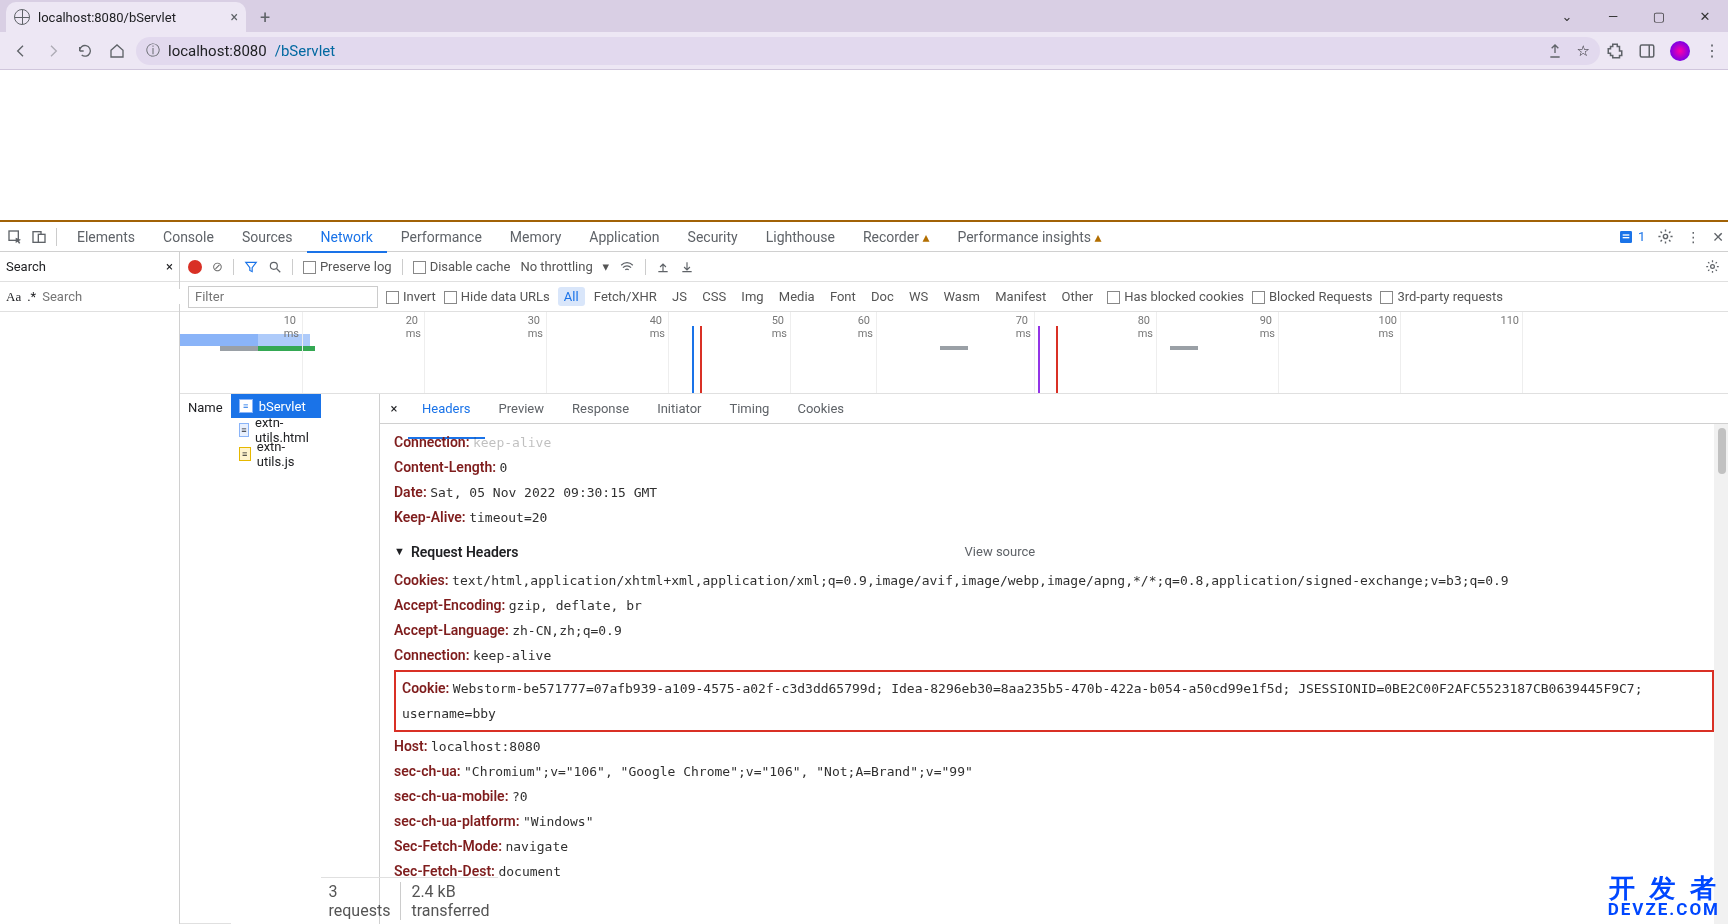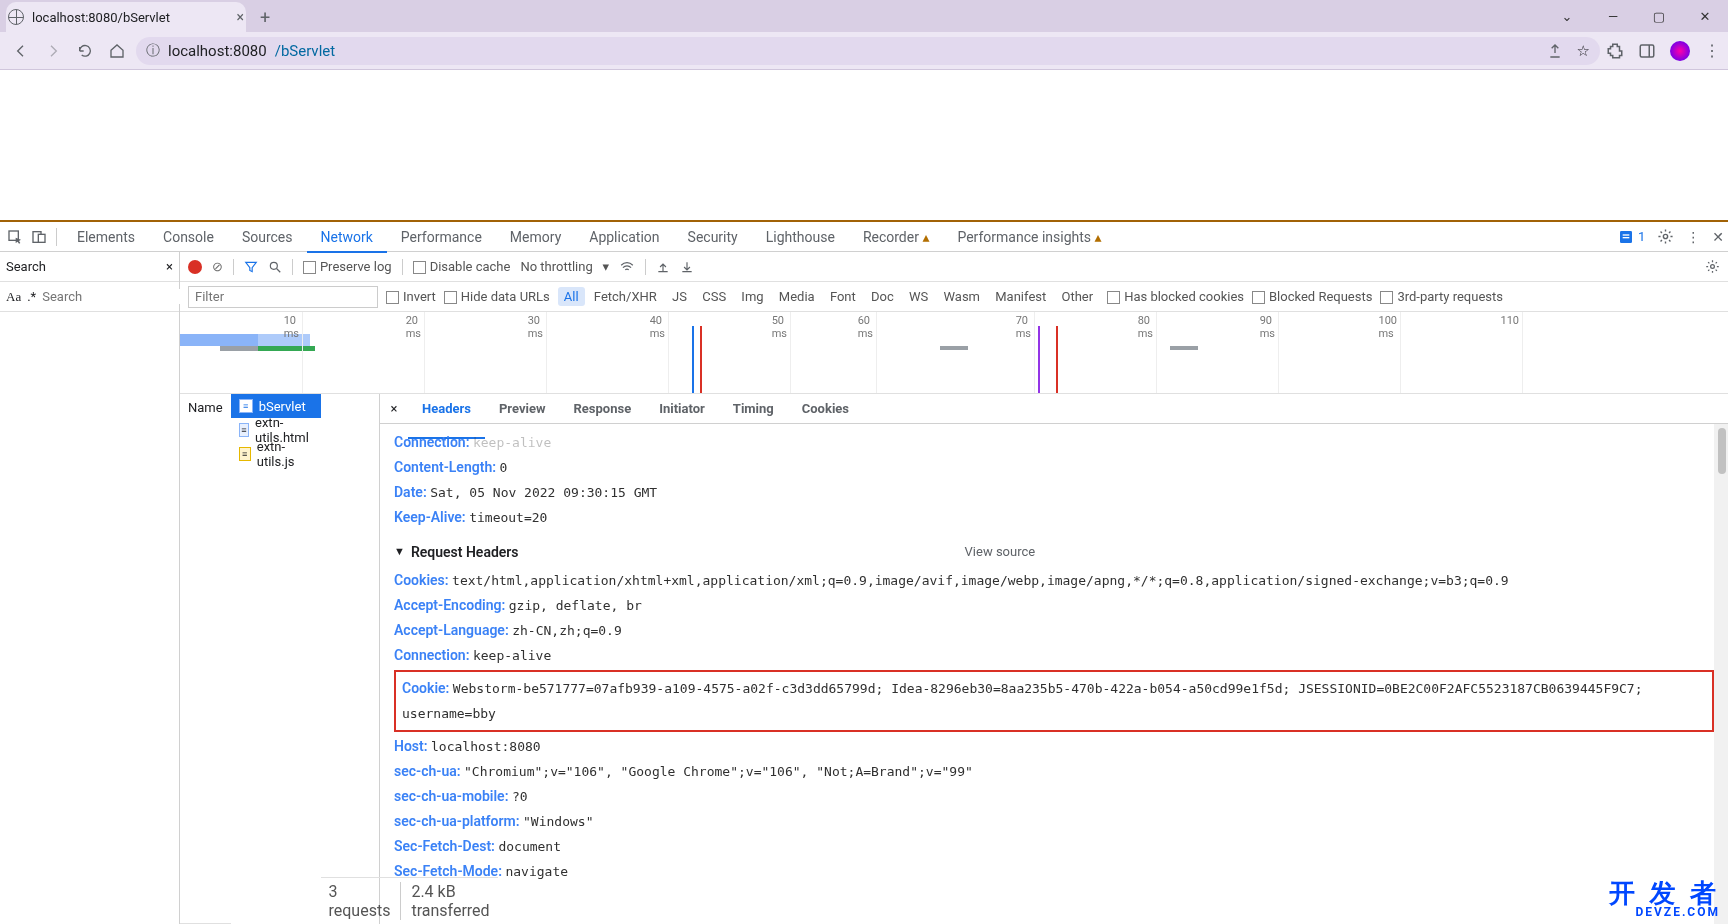--- a/index.html
+++ b/index.html
@@ -1,20 +1,20 @@
 <!DOCTYPE html>
 <html><head>
 <meta charset="utf-8">
 <style>
 * { margin:0; padding:0; box-sizing:border-box; font-family:"Segoe UI",Roboto,Arial,sans-serif; }
 body { width:1728px; height:924px; background:#fff; overflow:hidden; color:#202124; }
 
 
 .tabstrip { height:32px; background:#d9cfe4; display:flex; align-items:flex-end; }
-.tab { display:flex; align-items:center; height:30px; background:#ede7f4; border-radius:10px 10px 0 0; padding:0 2px; width:240px; gap:8px; margin-left:6px; font-size:13px; }
+.tab { display:flex; align-items:center; height:30px; background:#ede7f4; border-radius:10px 10px 0 0; padding:0 8px; width:240px; gap:8px; margin-left:6px; font-size:13px; }
 .tab .globe { width:16px; height:16px; border:1px solid #5f6368; border-radius:50%; position:relative; }
 .tab .globe::before { content:""; position:absolute; left:0; right:0; top:50%; border-top:1px solid #5f6368; }
 .tab .globe::after { content:""; position:absolute; top:0; bottom:0; left:50%; border-left:1px solid #5f6368; }
 .tab .title { flex:1; white-space:nowrap; overflow:hidden; text-overflow:ellipsis; }
 .tab .tab-close { font-size:14px; color:#5f6368; cursor:pointer; }
 .newtab { width:26px; height:26px; margin:0 6px 2px; border-radius:50%; display:flex; align-items:center; justify-content:center; color:#5f6368; font-size:18px; }
 .winctrl { margin-left:auto; display:flex; }
 .winctrl div { width:46px; height:32px; display:flex; align-items:center; justify-content:center; font-size:13px; color:#333; }
 
 
@@ -76,36 +76,36 @@
 .namecol .row { height:24px; display:flex; align-items:center; gap:6px; padding:0 8px; cursor:pointer; }
 .namecol .row.sel { background:#1a73e8; color:#fff; }
 .namecol .row.sel .docic { background:#fff; color:#1a73e8; }
 .docic { width:14px; height:14px; background:#e8f0fe; border:1px solid #8ab4f8; display:inline-flex; align-items:center; justify-content:center; font-size:9px; }
 .docic.js { background:#fff3cd; border-color:#e6b800; }
 .statusbar { margin-top:auto; border-top:1px solid #e0e0e0; padding:4px 8px; font-size:16px; color:#555; display:flex; gap:10px; }
 
 .detailcol { display:flex; flex-direction:column; min-height:0; position:relative; }
 .detabs { height:30px; border-bottom:1px solid #d0d0d0; display:flex; align-items:center; font-size:13px; }
 .detabs .close { width:28px; text-align:center; cursor:pointer; }
-.detabs .dti { padding:21px 14px; color:#5f6368; cursor:pointer;font-weight:bold; }
+.detabs .dti { padding:21px 14px; color:#5f6368; cursor:pointer; }
 .detabs .dti.active { color:#1a73e8; border-bottom:2px solid #1a73e8; }
 .hdview { flex:1; overflow:auto; padding:6px 14px 30px; font-size:14px; line-height:24px; }
 .hdview .kv { }
-.hdview .kv b { color:#3b82f6; font-weight:600; }
+.hdview .kv b { color:#7f1d1d; font-weight:600; }
 .hdview .val { font-family:Menlo,Consolas,monospace; font-size:13px; color:#303030; }
 .section { display:flex; align-items:center; gap:6px; font-weight:600; margin:10px 0 4px; }
 .section .tri { font-size:11px; }
 .section .view-source{ font-weight:400; font-size:13px; color:#5f6368; margin-left:440px;}
 .cookie-line{ border:2px solid #d93025; padding:4px 6px; margin:2px 0; }
 .scrollv { position:absolute; right:0; top:30px; bottom:0; width:14px; background:#f1f1f1; }
 .scrollv .thumb { position:absolute; right:2px; top:4px; width:8px; height:46px; background:#c1c1c1; border-radius:4px; }
 
 
 .wm { position:absolute; right:8px; bottom:6px; font-size:26px; font-weight:700; color:#0047ff; letter-spacing:4px; line-height:1; text-align:right; font-family:"Arial Black",sans-serif;}
-.wm .sub{font-size:12px; letter-spacing:2px;}
+.wm .sub{font-size:17px; letter-spacing:2px;}
 
 .chk { width:13px; height:13px; border:1px solid #888; display:inline-block; vertical-align:middle; margin-right:4px; }
 svg{display:block;}
 </style>
 </head>
 <body>
 
 <div class="tabstrip">
   <div class="tab">
     <span class="globe"></span>
@@ -366,22 +366,22 @@
               </div>
               <div class="kv"><b>Cookies:</b> <span class="val">text/html,application/xhtml+xml,application/xml;q=0.9,image/avif,image/webp,image/apng,*/*;q=0.8,application/signed-exchange;v=b3;q=0.9</span></div>
               <div class="kv"><b>Accept-Encoding:</b> <span class="val">gzip, deflate, br</span></div>
               <div class="kv"><b>Accept-Language:</b> <span class="val">zh-CN,zh;q=0.9</span></div>
               <div class="kv"><b>Connection:</b> <span class="val">keep-alive</span></div>
               <div class="kv cookie-line"><b>Cookie:</b> <span class="val">Webstorm-be571777=07afb939-a109-4575-a02f-c3d3dd65799d; Idea-8296eb30=8aa235b5-470b-422a-b054-a50cd99e1f5d; JSESSIONID=0BE2C00F2AFC5523187CB0639445F9C7; username=bby</span></div>
               <div class="kv"><b>Host:</b> <span class="val">localhost:8080</span></div>
               <div class="kv"><b>sec-ch-ua:</b> <span class="val">"Chromium";v="106", "Google Chrome";v="106", "Not;A=Brand";v="99"</span></div>
               <div class="kv"><b>sec-ch-ua-mobile:</b> <span class="val">?0</span></div>
               <div class="kv"><b>sec-ch-ua-platform:</b> <span class="val">"Windows"</span></div>
+              <div class="kv"><b>Sec-Fetch-Mode:</b> <span class="val">navigate</span></div>
               <div class="kv"><b>Sec-Fetch-Dest:</b> <span class="val">document</span></div>
-              <div class="kv"><b>Sec-Fetch-Mode:</b> <span class="val">navigate</span></div>
             </div>
           <div class="scrollv">
               <div class="thumb"></div>
             </div>
         </div>
       </div>
     </div>
   </div>
 </div>
 

